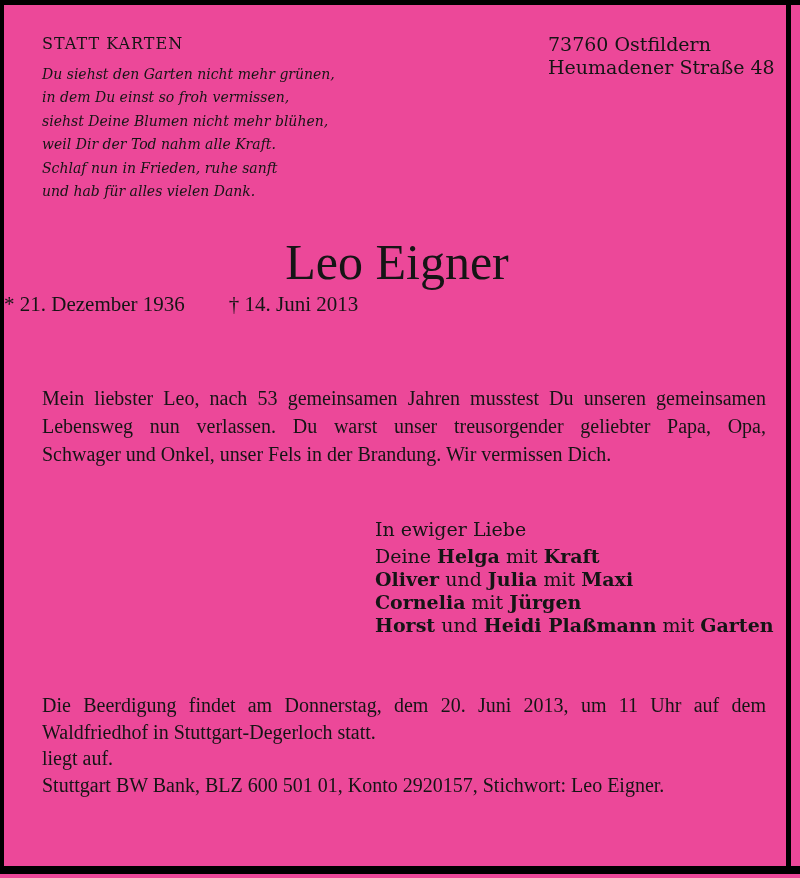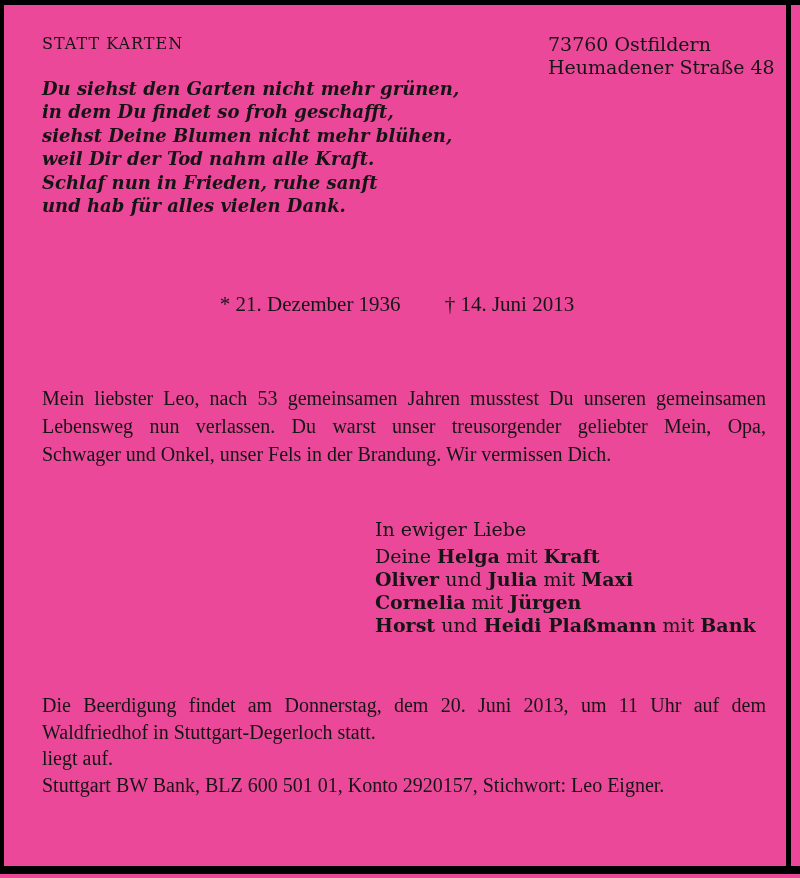--- a/index.html
+++ b/index.html
@@ -20,33 +20,33 @@
 
   .preheader {
     position: absolute; left: 42px; top: 33px;
     font-size: 16px; letter-spacing: 1px; line-height: 22px;
   }
   .address {
     position: absolute; left: 548px; top: 33px;
     font-size: 19px; line-height: 23px; white-space: nowrap;
   }
   .poem {
-    position: absolute; left: 42px; top: 77px;
-    font-style: italic; font-weight: bold;
-    font-size: 18px; line-height: 23.4px; white-space: nowrap;
+    position: absolute; left: 42px; top: 63px;
+    font-style: italic; font-weight: normal;
+    font-size: 14px; line-height: 23.4px; white-space: nowrap;
   }
   .name {
     position: absolute; left: 4px; top: 237px; width: 786px;
     text-align: center;
     font-family: "Liberation Serif", serif;
     font-size: 50px; line-height: 50px;
   }
   .dates {
     position: absolute; left: 4px; top: 291px; width: 786px;
-    display: flex; justify-content: center; gap: 44px;
+    display: flex; gap: 44px;
     font-family: "Liberation Serif", serif;
     font-size: 21px; line-height: 26px;
   }
   .tribute {
     position: absolute; left: 42px; top: 384px; width: 724px;
     font-family: "Liberation Serif", serif;
     font-size: 20px; line-height: 28px;
   }
   .closing {
     position: absolute; left: 375px; top: 518px;
@@ -77,46 +77,47 @@
 
   <div class="preheader">STATT KARTEN</div>
 
   <div class="address">
     <div>73760 Ostfildern</div>
     <div>Heumadener Straße 48</div>
   </div>
 
   <div class="poem">
     <div>Du siehst den Garten nicht mehr grünen,</div>
-    <div>in dem Du findet so froh geschafft,</div>
+    <div>in dem Du einst so froh vermissen,</div>
     <div>siehst Deine Blumen nicht mehr blühen,</div>
     <div>weil Dir der Tod nahm alle Kraft.</div>
     <div>Schlaf nun in Frieden, ruhe sanft</div>
     <div>und hab für alles vielen Dank.</div>
   </div>
 
+  <div class="name">Leo Eigner</div>
 
   <div class="dates">
     <span>* 21. Dezember 1936</span>
     <span>† 14. Juni 2013</span>
   </div>
 
   <div class="tribute">
     <div class="line just">Mein liebster Leo, nach 53 gemeinsamen Jahren musstest Du unseren gemeinsamen</div>
-    <div class="line just">Lebensweg nun verlassen. Du warst unser treusorgender geliebter Mein, Opa,</div>
+    <div class="line just">Lebensweg nun verlassen. Du warst unser treusorgender geliebter Papa, Opa,</div>
     <div class="line">Schwager und Onkel, unser Fels in der Brandung. Wir vermissen Dich.</div>
   </div>
 
   <div class="closing">In ewiger Liebe</div>
 
   <div class="family">
     <div><span class="seg-plain">Deine </span><span class="seg-bold">Helga</span><span class="seg-plain"> mit </span><span class="seg-bold">Kraft</span></div>
     <div><span class="seg-bold">Oliver</span><span class="seg-plain"> und </span><span class="seg-bold">Julia</span><span class="seg-plain"> mit </span><span class="seg-bold">Maxi</span></div>
     <div><span class="seg-bold">Cornelia</span><span class="seg-plain"> mit </span><span class="seg-bold">Jürgen</span></div>
-    <div><span class="seg-bold">Horst</span><span class="seg-plain"> und </span><span class="seg-bold">Heidi Plaßmann</span><span class="seg-plain"> mit </span><span class="seg-bold">Bank</span></div>
+    <div><span class="seg-bold">Horst</span><span class="seg-plain"> und </span><span class="seg-bold">Heidi Plaßmann</span><span class="seg-plain"> mit </span><span class="seg-bold">Garten</span></div>
   </div>
 
   <div class="announcements">
     <div>
       <div class="line just">Die Beerdigung findet am Donnerstag, dem 20. Juni 2013, um 11 Uhr auf dem</div>
       <div class="line">Waldfriedhof in Stuttgart-Degerloch statt.</div>
     </div>
     <div>
       <div class="line">liegt auf.</div>
     </div>

